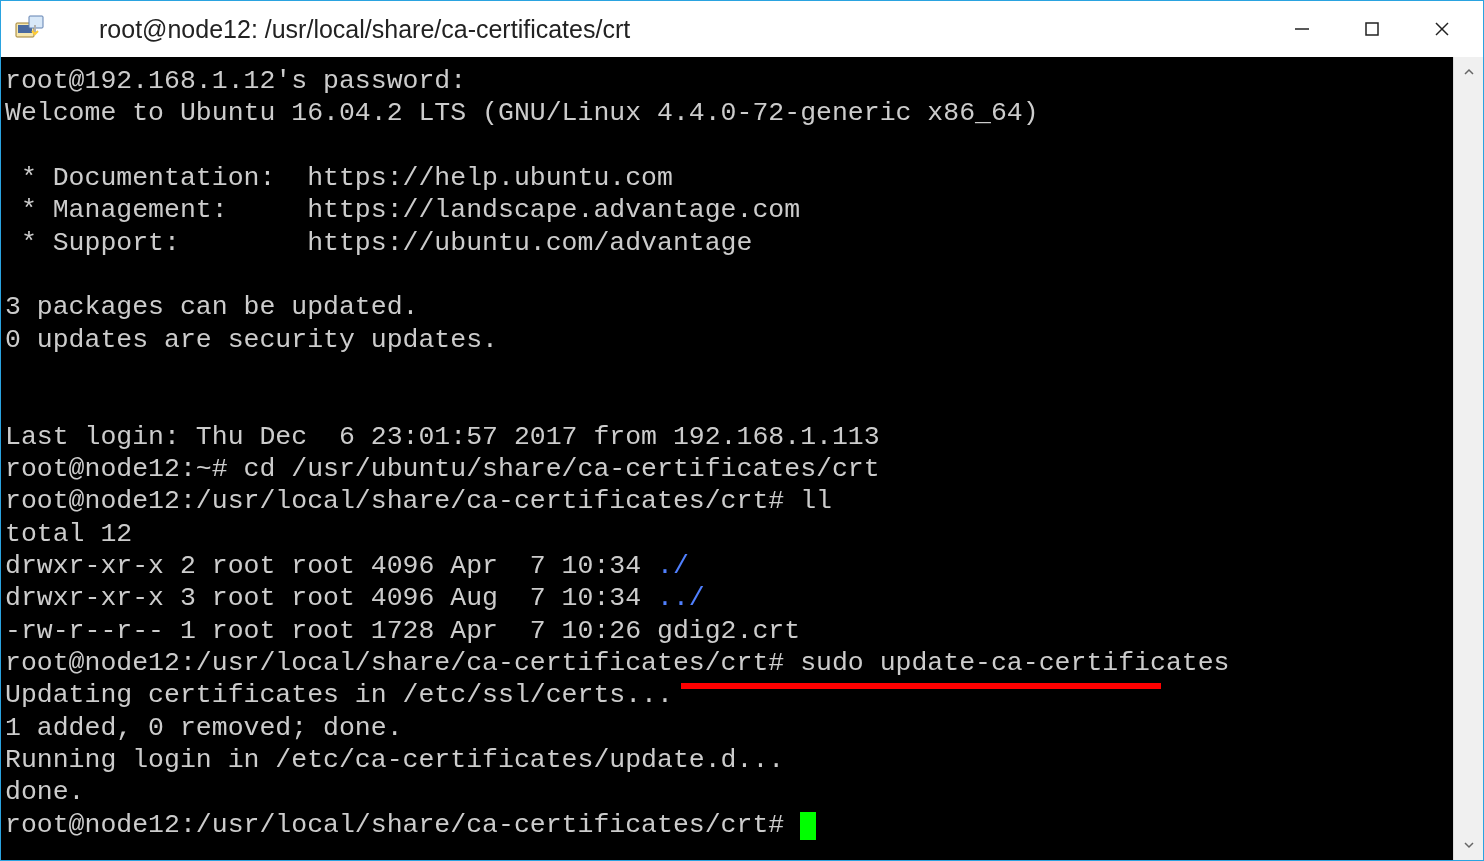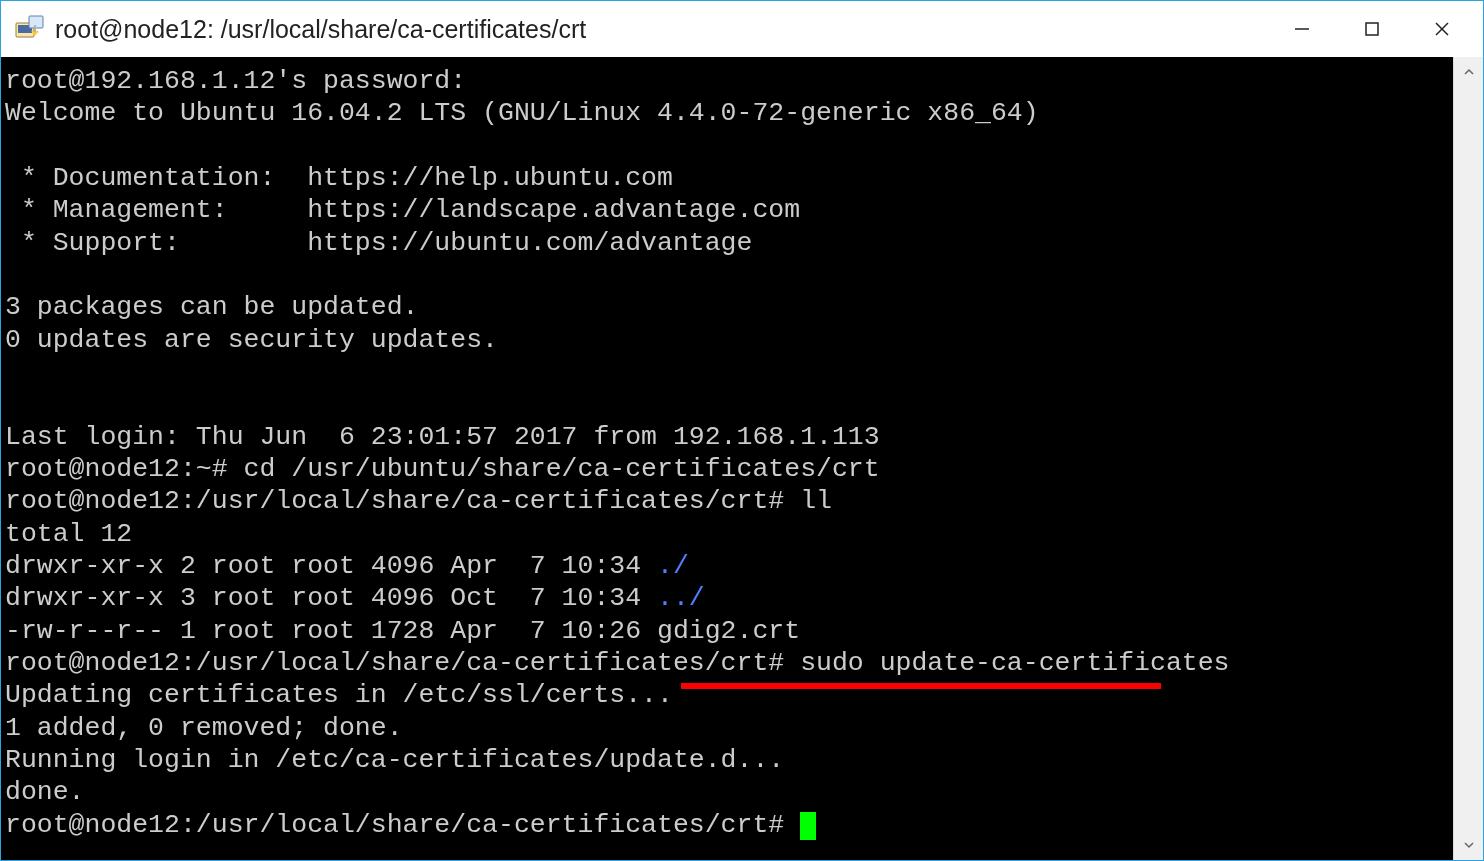--- a/index.html
+++ b/index.html
@@ -10,20 +10,21 @@
     font-family: "Segoe UI", Tahoma, sans-serif;
     background: #fff;
     overflow: hidden;
   }
   .titlebar {
     height: 56px;
     display: flex;
     align-items: center;
     padding: 0 6px 0 12px;
     background: #ffffff;
+    gap: 44px;
   }
   .title-icon { width: 32px; height: 32px; margin-right: 10px; flex: 0 0 auto; }
   .title-text {
     font-size: 25px;
     color: #222;
     flex: 1 1 auto;
     white-space: nowrap;
     overflow: hidden;
   }
   .win-controls { display: flex; gap: 0; }
@@ -117,26 +118,26 @@
 <span>Welcome to Ubuntu 16.04.2 LTS (GNU/Linux 4.4.0-72-generic x86_64)</span>
 <span></span>
 <span> * Documentation:  https://help.ubuntu.com</span>
 <span> * Management:     https://landscape.advantage.com</span>
 <span> * Support:        https://ubuntu.com/advantage</span>
 <span></span>
 <span>3 packages can be updated.</span>
 <span>0 updates are security updates.</span>
 <span></span>
 <span></span>
-<span>Last login: Thu Jun  6 23:01:57 2017 from 192.168.1.113</span>
+<span>Last login: Thu Dec  6 23:01:57 2017 from 192.168.1.113</span>
 <span>root@node12:~# cd /usr/ubuntu/share/ca-certificates/crt</span>
 <span>root@node12:/usr/local/share/ca-certificates/crt# ll</span>
 <span>total 12</span>
 <span>drwxr-xr-x 2 root root 4096 Apr  7 10:34 </span><span class="dir">./</span>
-<span>drwxr-xr-x 3 root root 4096 Oct  7 10:34 </span><span class="dir">../</span>
+<span>drwxr-xr-x 3 root root 4096 Aug  7 10:34 </span><span class="dir">../</span>
 <span>-rw-r--r-- 1 root root 1728 Apr  7 10:26 gdig2.crt</span>
 <span>root@node12:/usr/local/share/ca-certificates/crt# sudo update-ca-certificates</span>
 <span>Updating certificates in /etc/ssl/certs...</span>
 <span>1 added, 0 removed; done.</span>
 <span>Running login in /etc/ca-certificates/update.d...</span>
 <span>done.</span>
 <span>root@node12:/usr/local/share/ca-certificates/crt# </span><span class="cursor"></span>
 <div class="underline-annot" style="left:680px;top:626px;width:480px;"></div></div>
 
   <div class="scrollbar">

